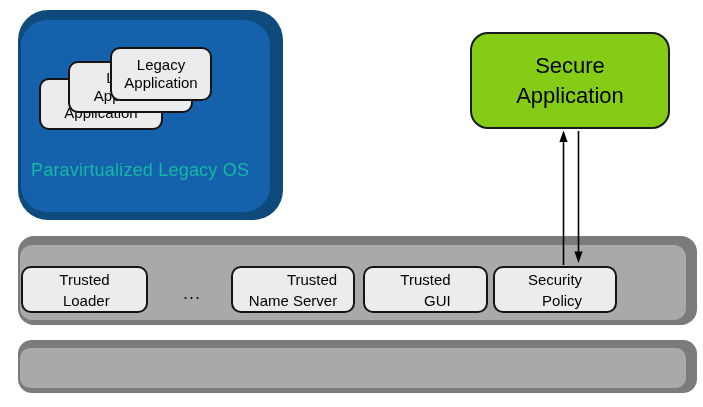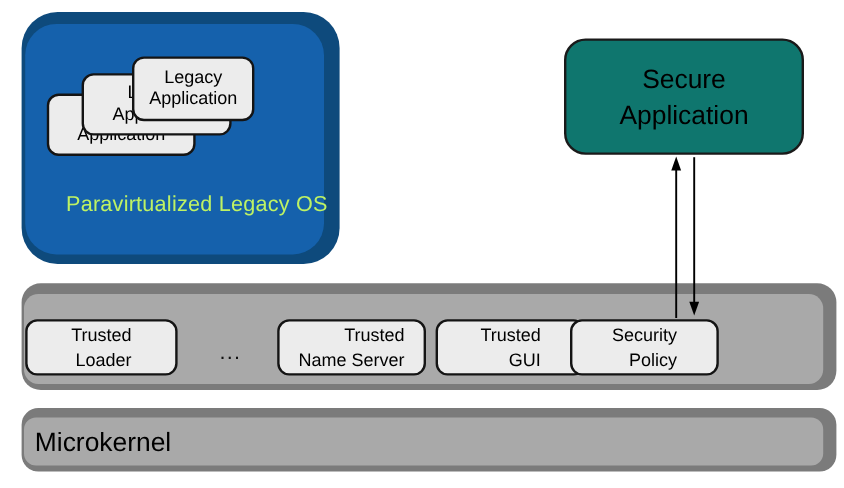--- a/index.html
+++ b/index.html
@@ -9,55 +9,55 @@
   }
   
   .slab{position:absolute;}
   .face{position:absolute;}
 
   
   .os-outer{left:18px;top:10px;width:265px;height:210px;border-radius:30px;background:#0e4a7c;z-index:1;}
   .os-face{inset:10px 13px 8px 3px;border-radius:26px;background:#1561ac;}
   .os-label{
     position:absolute;left:13px;top:150px;width:250px;
-    font-size:18px;color:#bef264;letter-spacing:.2px;white-space:nowrap;margin-left:24px;
+    font-size:18px;color:#14b8a6;letter-spacing:.2px;white-space:nowrap;
   }
 
   
   .app-box{
     position:absolute;background:#ececec;border:2px solid #141414;border-radius:10px;
     display:flex;align-items:center;justify-content:center;text-align:center;
     font-size:15px;line-height:1.22;white-space:pre-line;box-sizing:border-box;
   }
   .app-back{left:39px;top:78px;width:124px;height:52px;z-index:2;}
   .app-middle{left:68px;top:61px;width:125px;height:52px;z-index:3;}
   .app-front{left:110px;top:47px;width:102px;height:54px;z-index:4;}
 
   
   .secure-box{
     position:absolute;left:470px;top:32px;width:200px;height:97px;
-    background:#0f766e;border:2px solid #1a1a1a;border-radius:18px;
+    background:#84cc16;border:2px solid #1a1a1a;border-radius:18px;
     display:flex;align-items:center;justify-content:center;text-align:center;
     font-size:22px;line-height:1.35;white-space:pre-line;box-sizing:border-box;z-index:2;
   }
 
   
   .services-outer{left:18px;top:236px;width:679px;height:89px;border-radius:16px;background:#7b7b7b;z-index:1;}
   .services-face{inset:9px 11px 5px 2px;border-radius:12px;background:#a9a9a9;}
 
   .svc-box{
     position:absolute;top:266px;height:47px;
     background:#ececec;border:2px solid #141414;border-radius:10px;
     display:flex;align-items:center;justify-content:center;text-align:right;
     font-size:15px;line-height:1.4;white-space:pre-line;box-sizing:border-box;z-index:3;
   }
   .svc-loader{left:21px;width:127px;}
   .svc-nameserver{left:231px;width:124px;}
   .svc-gui{left:363px;width:125px;}
-  .svc-policy{left:475px;width:124px;}
+  .svc-policy{left:493px;width:124px;}
   .svc-ellipsis{
     position:absolute;left:177px;top:283px;width:30px;z-index:3;
     font-size:18px;letter-spacing:1px;color:#111;text-align:center;
   }
 
   
   .kernel-outer{left:18px;top:340px;width:679px;height:53px;border-radius:14px;background:#7b7b7b;z-index:1;}
   .kernel-face{inset:8px 11px 5px 2px;border-radius:10px;background:#a9a9a9;}
   .kernel-label{
     position:absolute;left:11px;top:50%;transform:translateY(-42%);
@@ -112,21 +112,20 @@
     <span>Trusted
 GUI</span>
   </div>
   <div class="svc-box svc-policy">
     <span>Security
 Policy</span>
   </div>
 
   <div class="slab kernel-outer">
     <div class="face kernel-face"></div>
-    <div class="kernel-label">Microkernel</div>
   </div>
 
   <svg class="arrows" viewBox="0 0 703 407" aria-hidden="true">
     <g>
       <line x1="563.5" y1="265" x2="563.5" y2="141" stroke="#000" stroke-width="1.6"></line>
       <polygon points="563.5,130.5 559.4,142 567.6,142" fill="#000"></polygon>
     </g>
     <g>
       <line x1="578.5" y1="131" x2="578.5" y2="252" stroke="#000" stroke-width="1.6"></line>
       <polygon points="578.5,263 574.4,251.5 582.6,251.5" fill="#000"></polygon>

